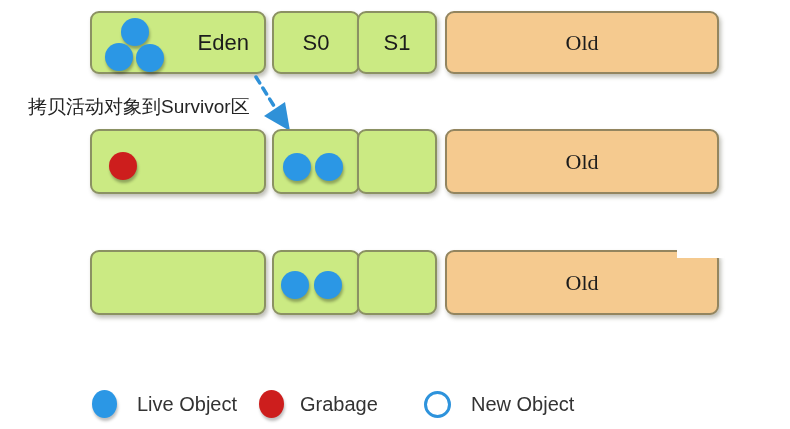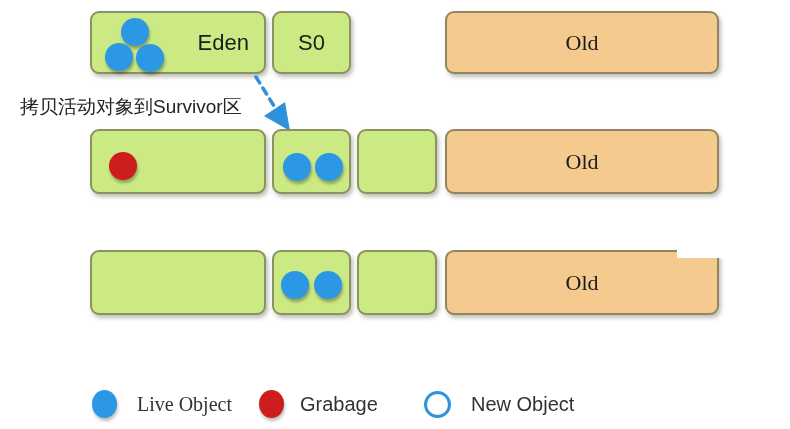--- a/index.html
+++ b/index.html
@@ -24,21 +24,21 @@
     box-shadow: 2px 3px 4px rgba(70, 70, 45, 0.35);
   }
   .young { background: #cbea83; border-color: #8b9163; }
   .old   { background: #f5ca8f; border-color: #93855f; font-family: Liberation Serif, serif; }
 
   .row1 { top: 11px;  height: 63px; }
   .row2 { top: 129px; height: 65px; }
   .row3 { top: 250px; height: 65px; }
 
   .col-eden { left: 90px;  width: 176px; }
-  .col-s0   { left: 272px; width: 79px;  }
+  .col-s0   { left: 272px; width: 88px;  }
   .col-s1   { left: 357px; width: 80px;  }
   .col-old  { left: 445px; width: 274px; }
 
   .box-label {
     font-size: 22px;
     color: #1c1c1c;
     line-height: 1;
   }
   .eden-label {
     position: absolute;
@@ -54,21 +54,21 @@
     height: 28px;
     border-radius: 50%;
     box-shadow: 1px 3px 3px rgba(0, 0, 0, 0.30);
   }
   .live    { background: #2b97e5; }
   .garbage { background: #cd1e1d; }
 
   
   .annotation {
     position: absolute;
-    left: 20px;
+    left: 28px;
     top: 94px;
     font-size: 19px;
     color: #242424;
     white-space: nowrap;
   }
 
   
   .arrow-layer {
     position: absolute;
     left: 0; top: 0;
@@ -88,21 +88,21 @@
 
   
   .legend-item {
     position: absolute;
     top: 389px;
     height: 30px;
     display: flex;
     align-items: center;
     gap: 20px;
   }
-  .legend-live    { left: 92px; font-family: Liberation Serif, serif; }
+  .legend-live    { left: 92px; }
   .legend-garbage { left: 259px; gap: 16px; }
   .legend-new     { left: 424px; text-align: right; }
   .legend-dot {
     width: 25px;
     height: 28px;
     border-radius: 50%;
     box-shadow: 1px 3px 3px rgba(0, 0, 0, 0.25);
     flex: 0 0 auto;
   }
   .legend-dot.ring {
@@ -125,20 +125,23 @@
 <div class="canvas">
 
   <div class="box young row1 col-eden">
     <div class="dot live" style="left:29px; top:5px;"></div>
     <div class="dot live" style="left:13px; top:30px;"></div>
     <div class="dot live" style="left:44px; top:31px;"></div>
     <span class="box-label eden-label">Eden</span>
   </div>
   <div class="box young row1 col-s0">
     <span class="box-label">S0</span>
+  </div>
+  <div class="box young row1 col-s1">
+    <span class="box-label">S1</span>
   </div>
   <div class="box old row1 col-old">
     <span class="box-label">Old</span>
   </div>
 
   <div class="annotation">拷贝活动对象到Survivor区</div>
   <svg class="arrow-layer" viewBox="0 0 790 429" xmlns="http://www.w3.org/2000/svg">
     <line x1="256" y1="77" x2="274" y2="106" stroke="#2f91d8" stroke-width="3.5" stroke-linecap="round" stroke-dasharray="7 6"></line>
     <polygon points="290,131 264,116 285,102" fill="#2f91d8"></polygon>
   </svg>

